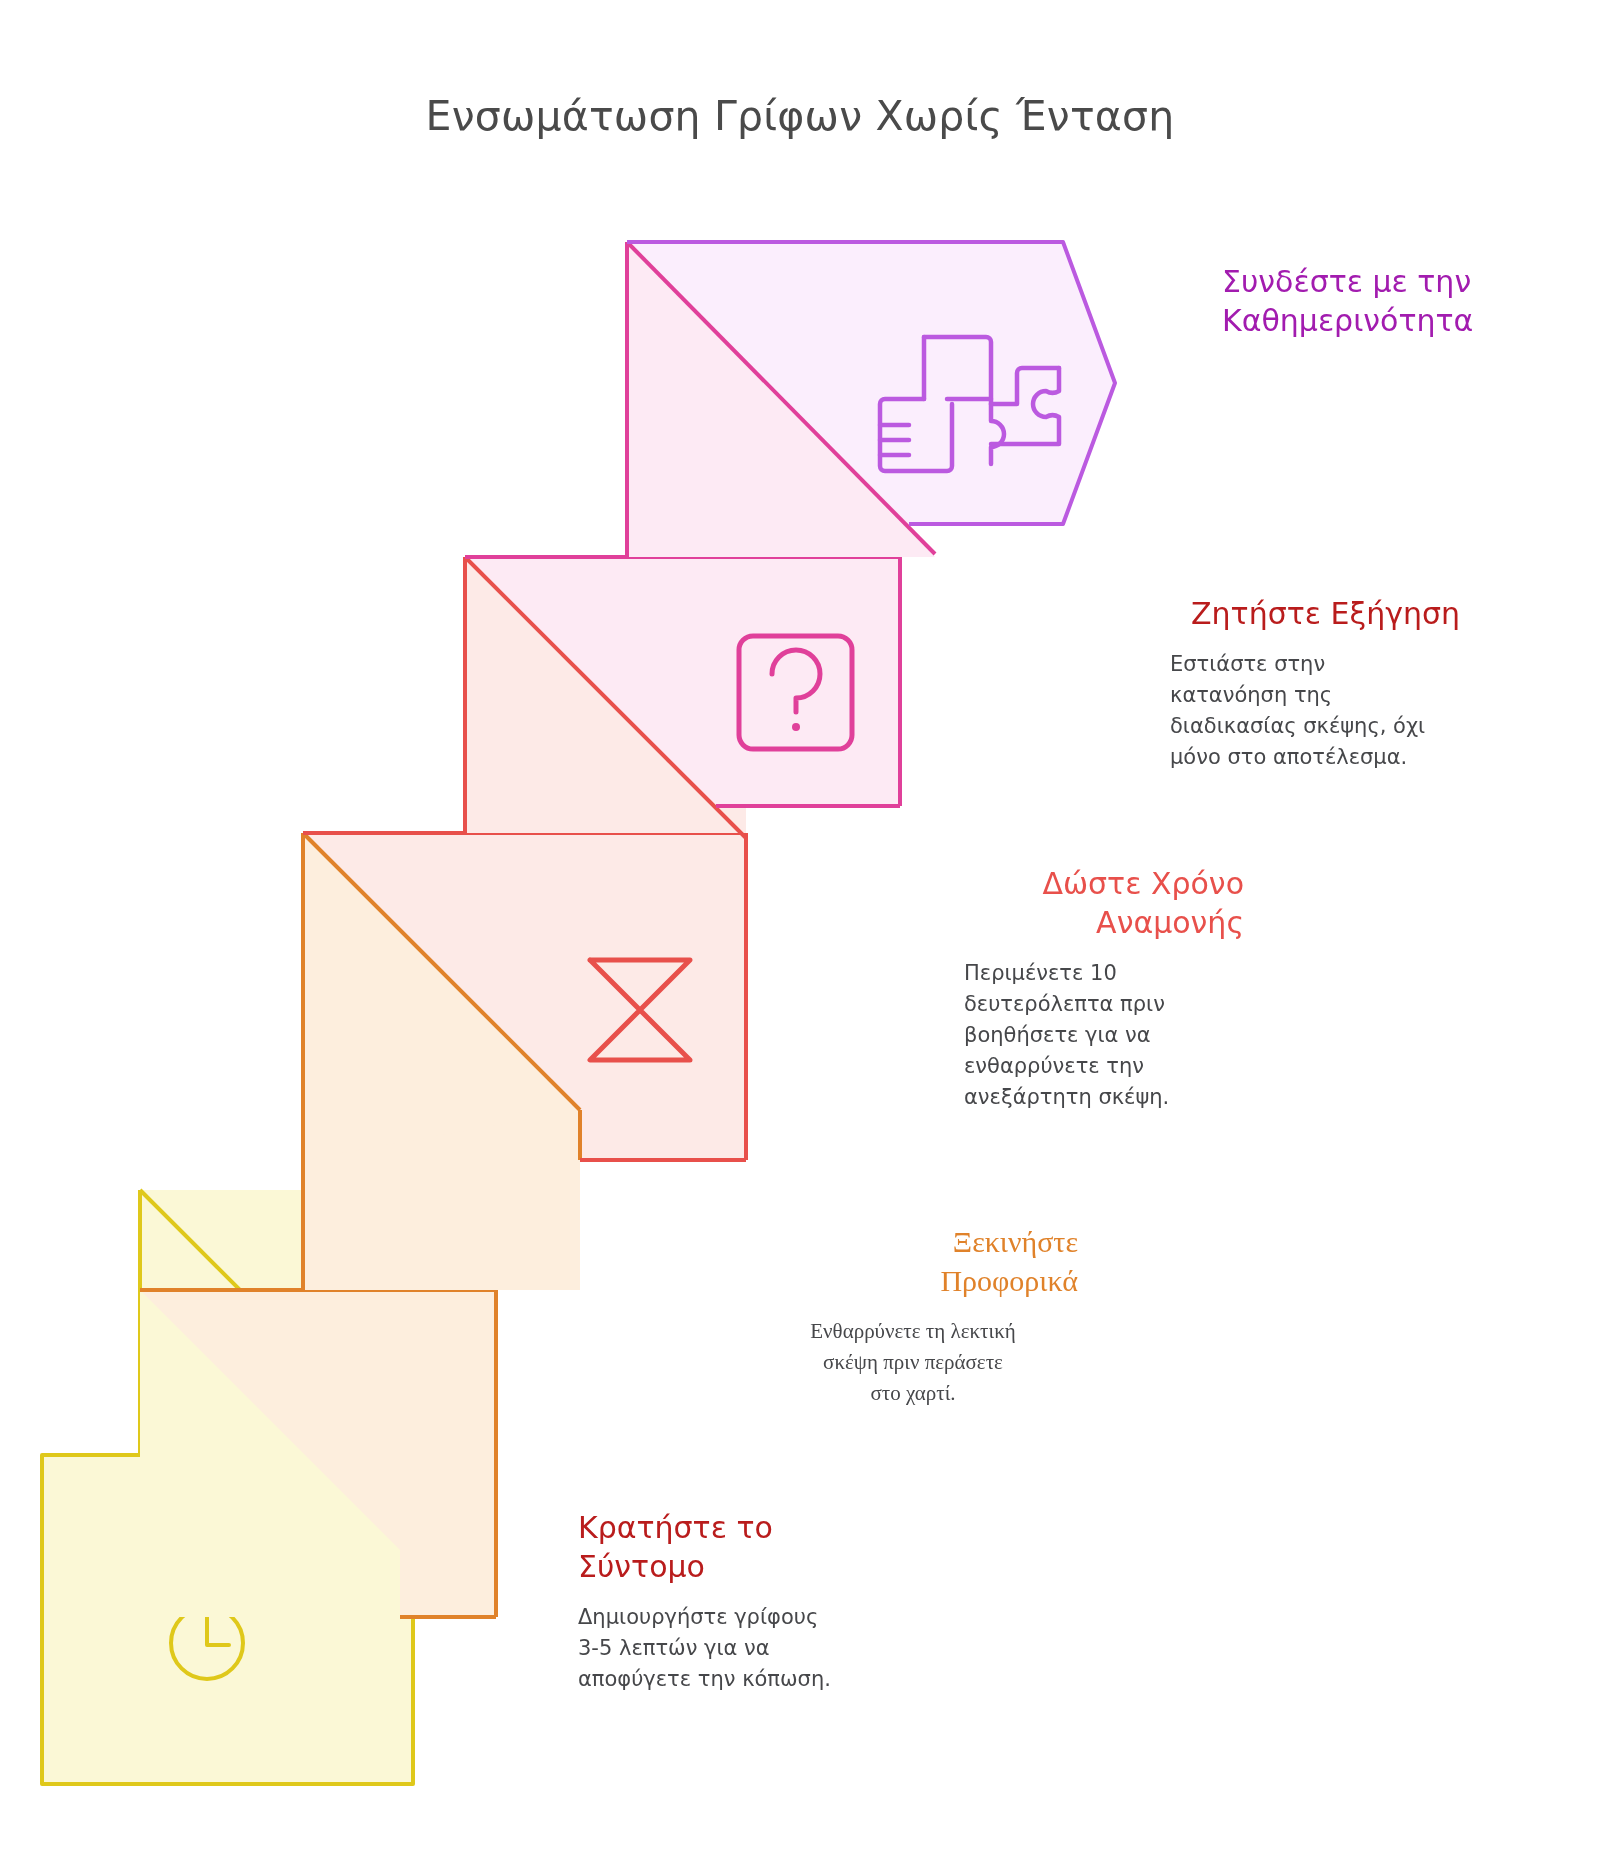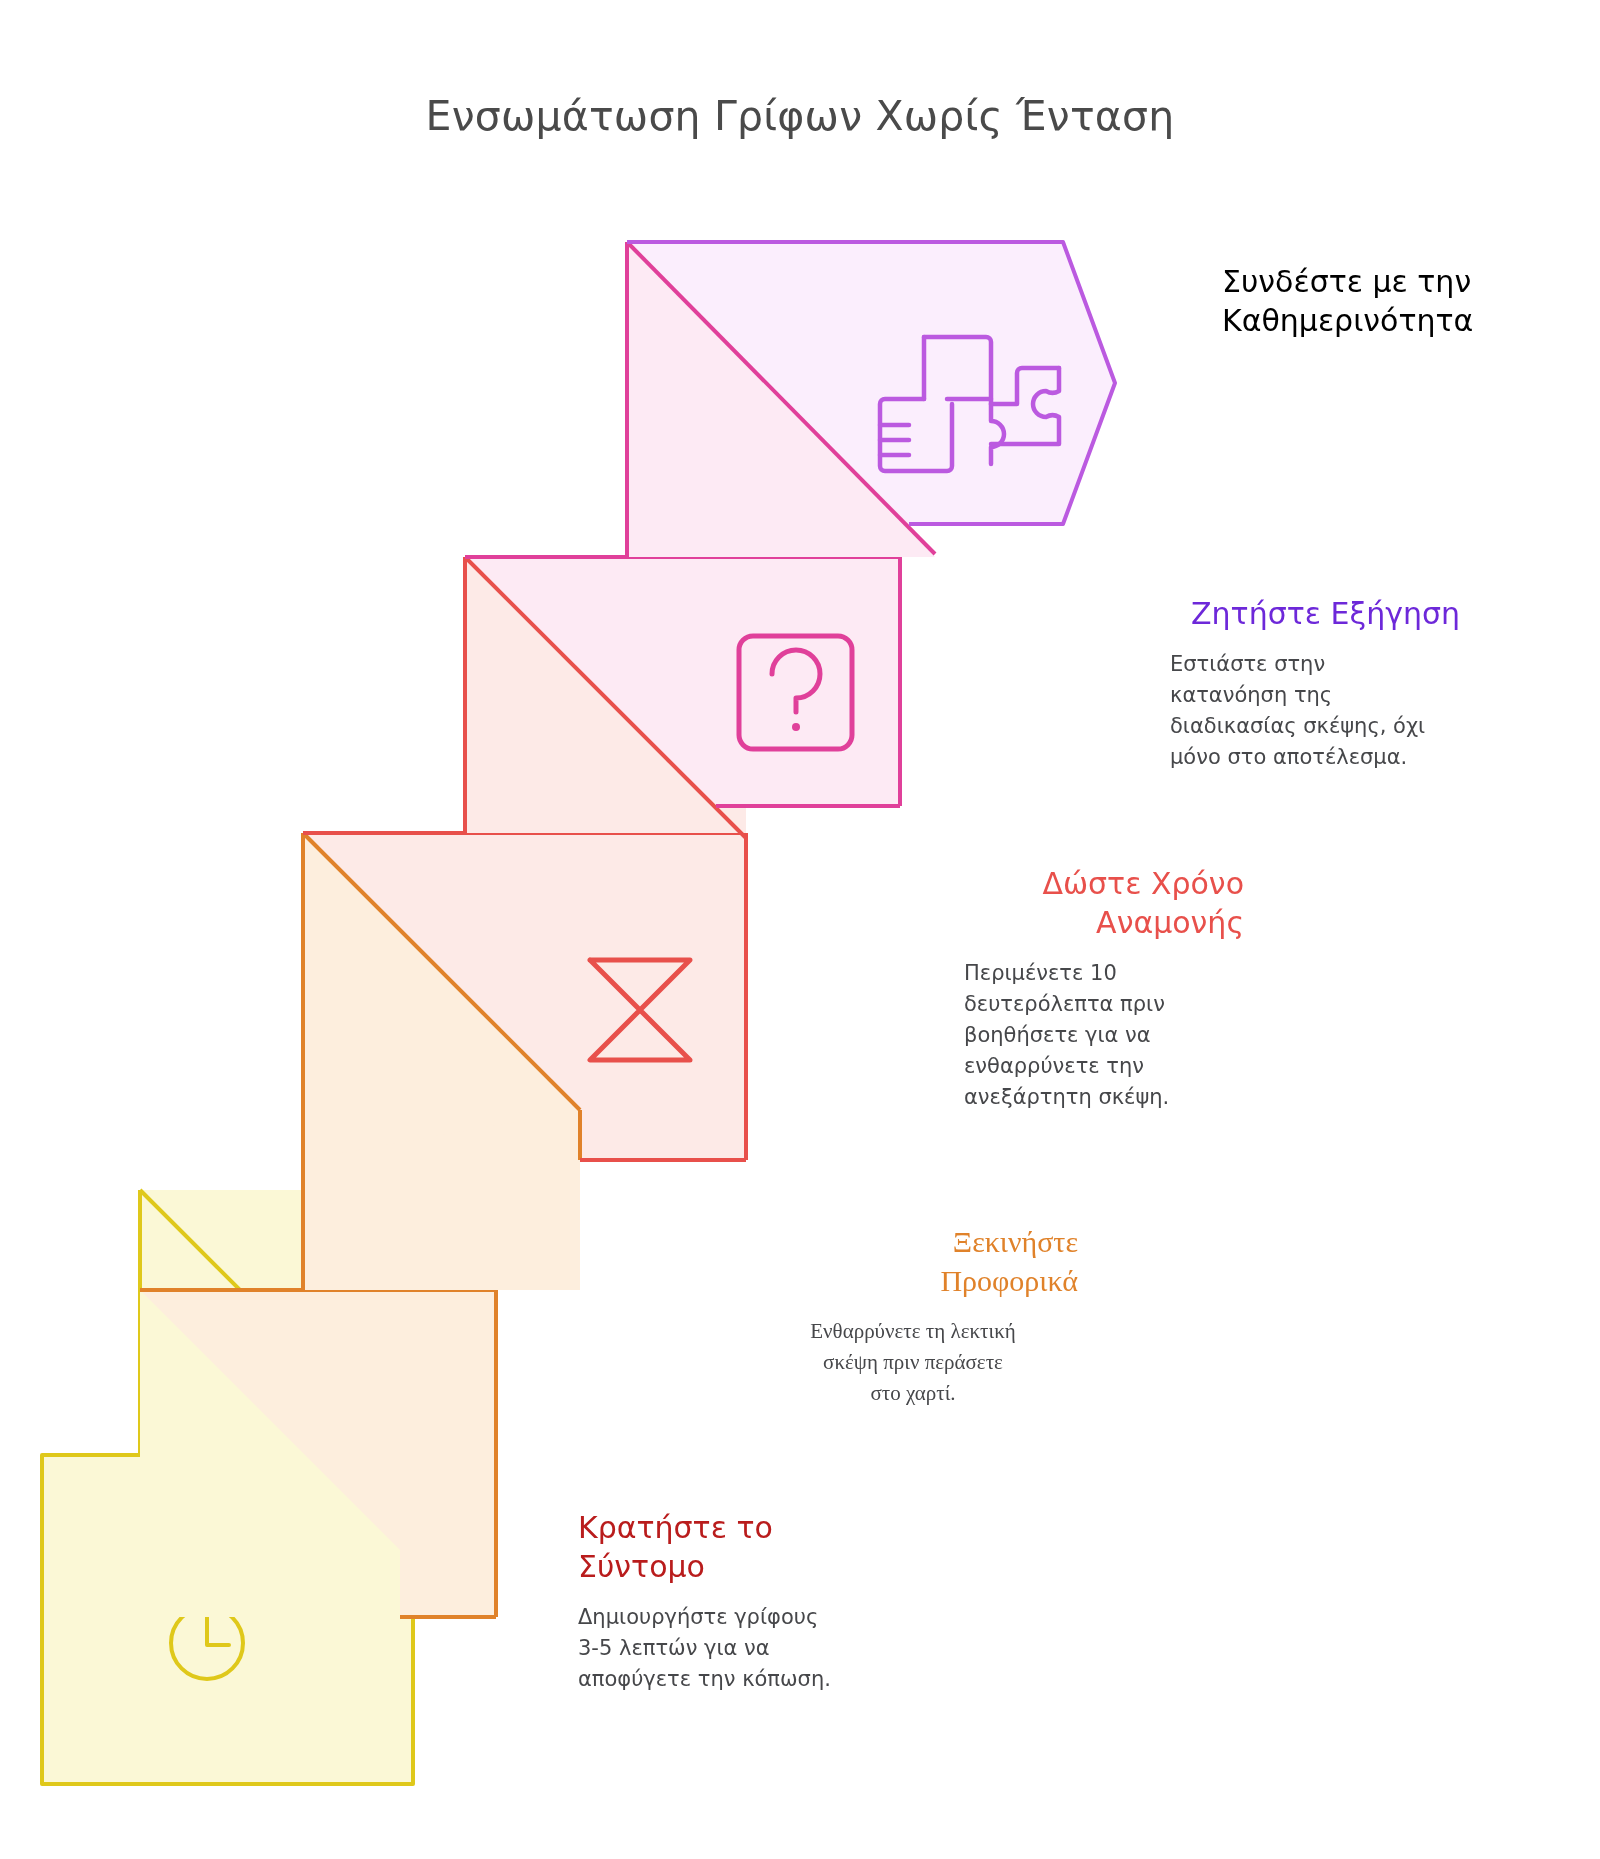--- a/index.html
+++ b/index.html
@@ -166,26 +166,26 @@
       <path d="M 880,440 h 29"></path>
       <path d="M 880,455 h 29"></path>
       <path d="M 880,425 h 29"></path>
     </g>
   </g>
 
 </svg>
 </div>
 
 <div class="txt" id="txt-0">
-  <div class="hd" style="color:#000000">Συνδέστε με την
+  <div class="hd" style="color:#a21caf">Συνδέστε με την
 Καθημερινότητα</div>
 </div>
 
 <div class="txt right" id="txt-1">
-  <div class="hd" style="color:#6d28d9">Ζητήστε Εξήγηση</div>
+  <div class="hd" style="color:#b91c1c">Ζητήστε Εξήγηση</div>
   <div class="bd" style="text-align:left;margin-left:auto;width:290px">Εστιάστε στην
 κατανόηση της
 διαδικασίας σκέψης, όχι
 μόνο στο αποτέλεσμα.</div>
 </div>
 
 <div class="txt right" id="txt-2">
   <div class="hd" style="color:#e8504b">Δώστε Χρόνο
 Αναμονής</div>
   <div class="bd" style="text-align:left;margin-left:auto;width:280px">Περιμένετε 10

